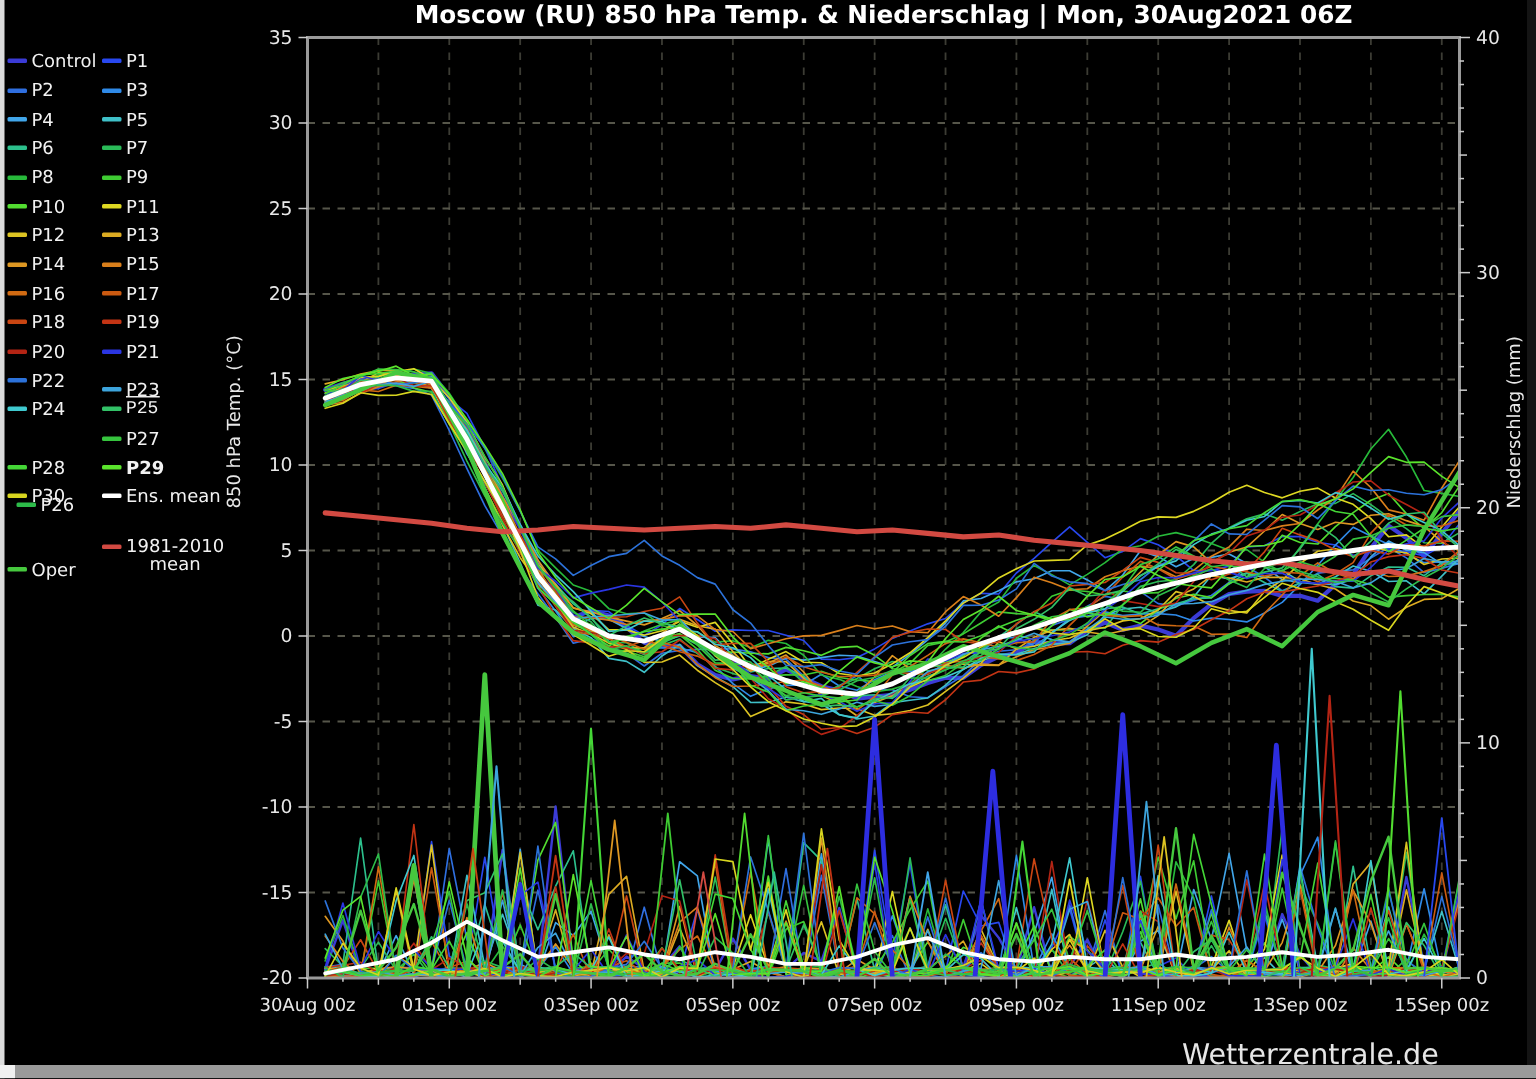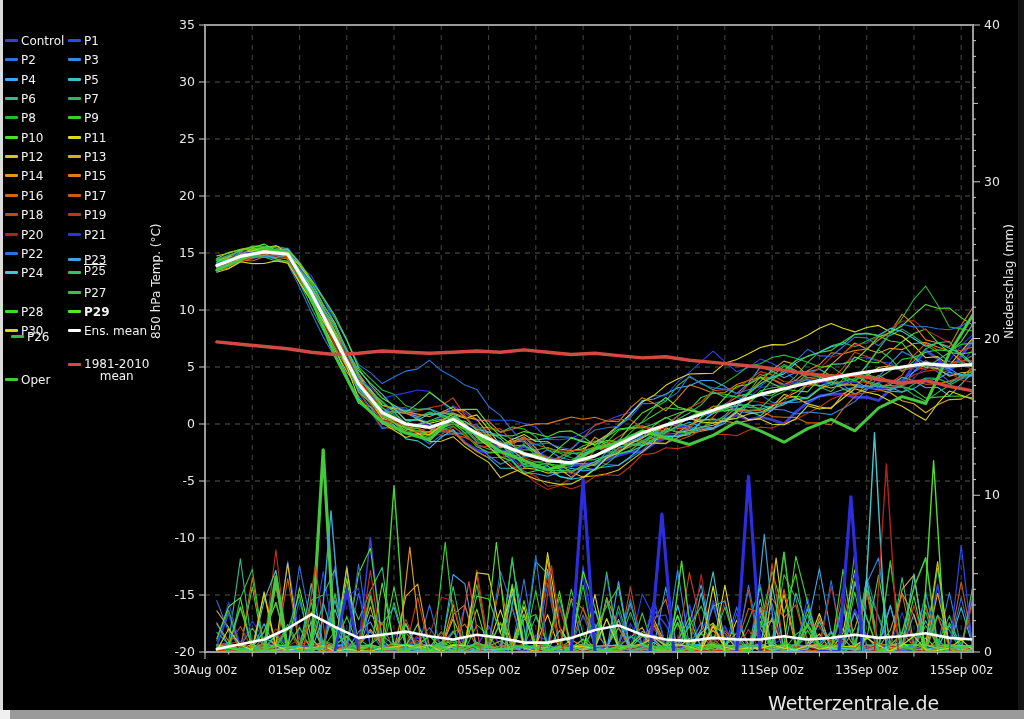--- a/index.html
+++ b/index.html
@@ -18,31 +18,32 @@
   .leg-two{line-height:12px;}
   .axis-title-left{position:absolute;left:156px;top:339px;width:0;height:0;}
   .axis-title-left span{display:block;transform:rotate(-90deg) translate(-50%,-50%);transform-origin:0 0;
         white-space:nowrap;font-size:12px;color:#e8e8e8;}
   .axis-title-right{position:absolute;left:1009px;top:339px;width:0;height:0;}
   .axis-title-right span{display:block;transform:rotate(-90deg) translate(-50%,-50%);transform-origin:0 0;
         white-space:nowrap;font-size:12px;color:#e8e8e8;}
   .xlabel{position:absolute;left:205px;top:679px;width:768px;text-align:center;font-size:12px;color:#e8e8e8;}
   .footer{position:absolute;left:0;top:692px;width:1024px;height:20px;font-size:19px;color:#e6e6e6;}
   .footer .fl{position:absolute;left:150px;top:0;}
-  .footer .fr{position:absolute;left:768px;top:0;}
+  .footer .fr{position:absolute;left:788px;top:0;}
   #plot-wrap{position:absolute;left:0;top:0;width:1024px;height:719px;}
   svg text{font-family:"DejaVu Sans","Liberation Sans",sans-serif;}
 </style>
 </head>
 <body>
 
 <div class="page">
   <div class="left-edge"></div>
   <div class="right-edge"></div>
 
+  <div class="chart-title">Moscow  (RU)  850 hPa Temp. &amp; Niederschlag | Mon, 30Aug2021 06Z</div>
 
   <div id="legend">
       <div class="leg-item" style="left: 2px; top: 33px;"><span class="leg-swatch" style="background: rgb(59, 59, 214);"></span><span class="leg-lab">Control</span></div>
       <div class="leg-item" style="left: 2px; top: 52.35px;"><span class="leg-swatch" style="background: rgb(47, 111, 224);"></span><span class="leg-lab">P2</span></div>
       <div class="leg-item" style="left: 2px; top: 71.7px;"><span class="leg-swatch" style="background: rgb(65, 166, 234);"></span><span class="leg-lab">P4</span></div>
       <div class="leg-item" style="left: 2px; top: 91.05px;"><span class="leg-swatch" style="background: rgb(44, 192, 140);"></span><span class="leg-lab">P6</span></div>
       <div class="leg-item" style="left: 2px; top: 110.4px;"><span class="leg-swatch" style="background: rgb(39, 185, 58);"></span><span class="leg-lab">P8</span></div>
       <div class="leg-item" style="left: 2px; top: 129.75px;"><span class="leg-swatch" style="background: rgb(82, 220, 48);"></span><span class="leg-lab">P10</span></div>
       <div class="leg-item" style="left: 2px; top: 149.1px;"><span class="leg-swatch" style="background: rgb(220, 195, 34);"></span><span class="leg-lab">P12</span></div>
       <div class="leg-item" style="left: 2px; top: 168.45px;"><span class="leg-swatch" style="background: rgb(221, 151, 34);"></span><span class="leg-lab">P14</span></div>

